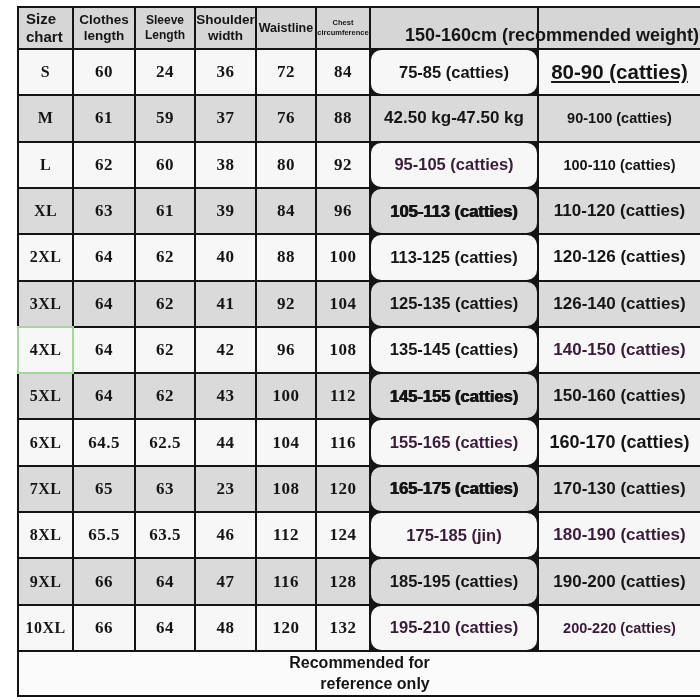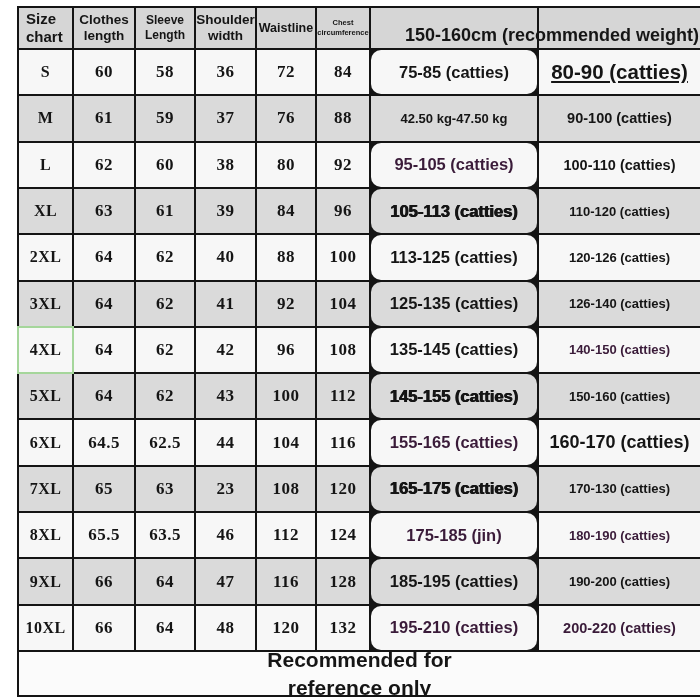--- a/index.html
+++ b/index.html
@@ -45,36 +45,36 @@
   }
   .h-weight span { position:relative; z-index:1; }
 
   .num, .size-label {
     font-family:"Liberation Serif", serif;
     font-weight:bold; font-size:17px; letter-spacing:0.5px;
   }
   .size-label { font-size:16px; }
 
   .w { font-weight:bold; white-space:nowrap; }
-  .w-sm  { font-size:13px; }
+  .w-sm  { font-size:17px; }
   .w-md  { font-size:14.5px; }
   .w-lg  { font-size:16.5px;border-radius:10px; }
   .w-lg2 { font-size:18px; }
   .w-xl  { font-size:20.5px;text-decoration:underline; }
   .heavy { text-shadow:0.6px 0 currentColor, -0.3px 0 currentColor; }
   .purple { color:#3a1b39; }
 
   .green-outline { box-shadow:0 0 0 2px #a5d69b; position:relative; z-index:2; }
 
   .footer {
     grid-column:1 / -1; grid-row:15;
     background:#fbfbfb;
     display:flex; align-items:center; justify-content:center;
   }
-  .footer .lines { text-align:center; font-weight:bold; font-size:21px; line-height:1.3; }
+  .footer .lines { text-align:right; font-weight:bold; font-size:16px; line-height:1.3; }
 </style>
 </head>
 <body>
 
 <div class="grid">
   <div class="cell head h-size">Size chart</div>
   <div class="cell head h-clothes">Clothes length</div>
   <div class="cell head h-sleeve">Sleeve Length</div>
   <div class="cell head h-shoulder">Shoulder width</div>
   <div class="cell head h-waist">Waistline</div>
@@ -86,21 +86,21 @@
 
   <div class="cell footer">
     <div class="lines">
       <div>Recommended for</div>
       <div>reference only</div>
     </div>
   </div>
 
   <div class="cell size-label light">S</div>
   <div class="cell num light">60</div>
-  <div class="cell num light">58</div>
+  <div class="cell num light">24</div>
   <div class="cell num light">36</div>
   <div class="cell num light">72</div>
   <div class="cell num light">84</div>
   <div class="cell w light w-lg">75-85 (catties)</div>
   <div class="cell w light w-xl">80-90 (catties)</div>
 
   <div class="cell size-label shade">M</div>
   <div class="cell num shade">61</div>
   <div class="cell num shade">59</div>
   <div class="cell num shade">37</div>

